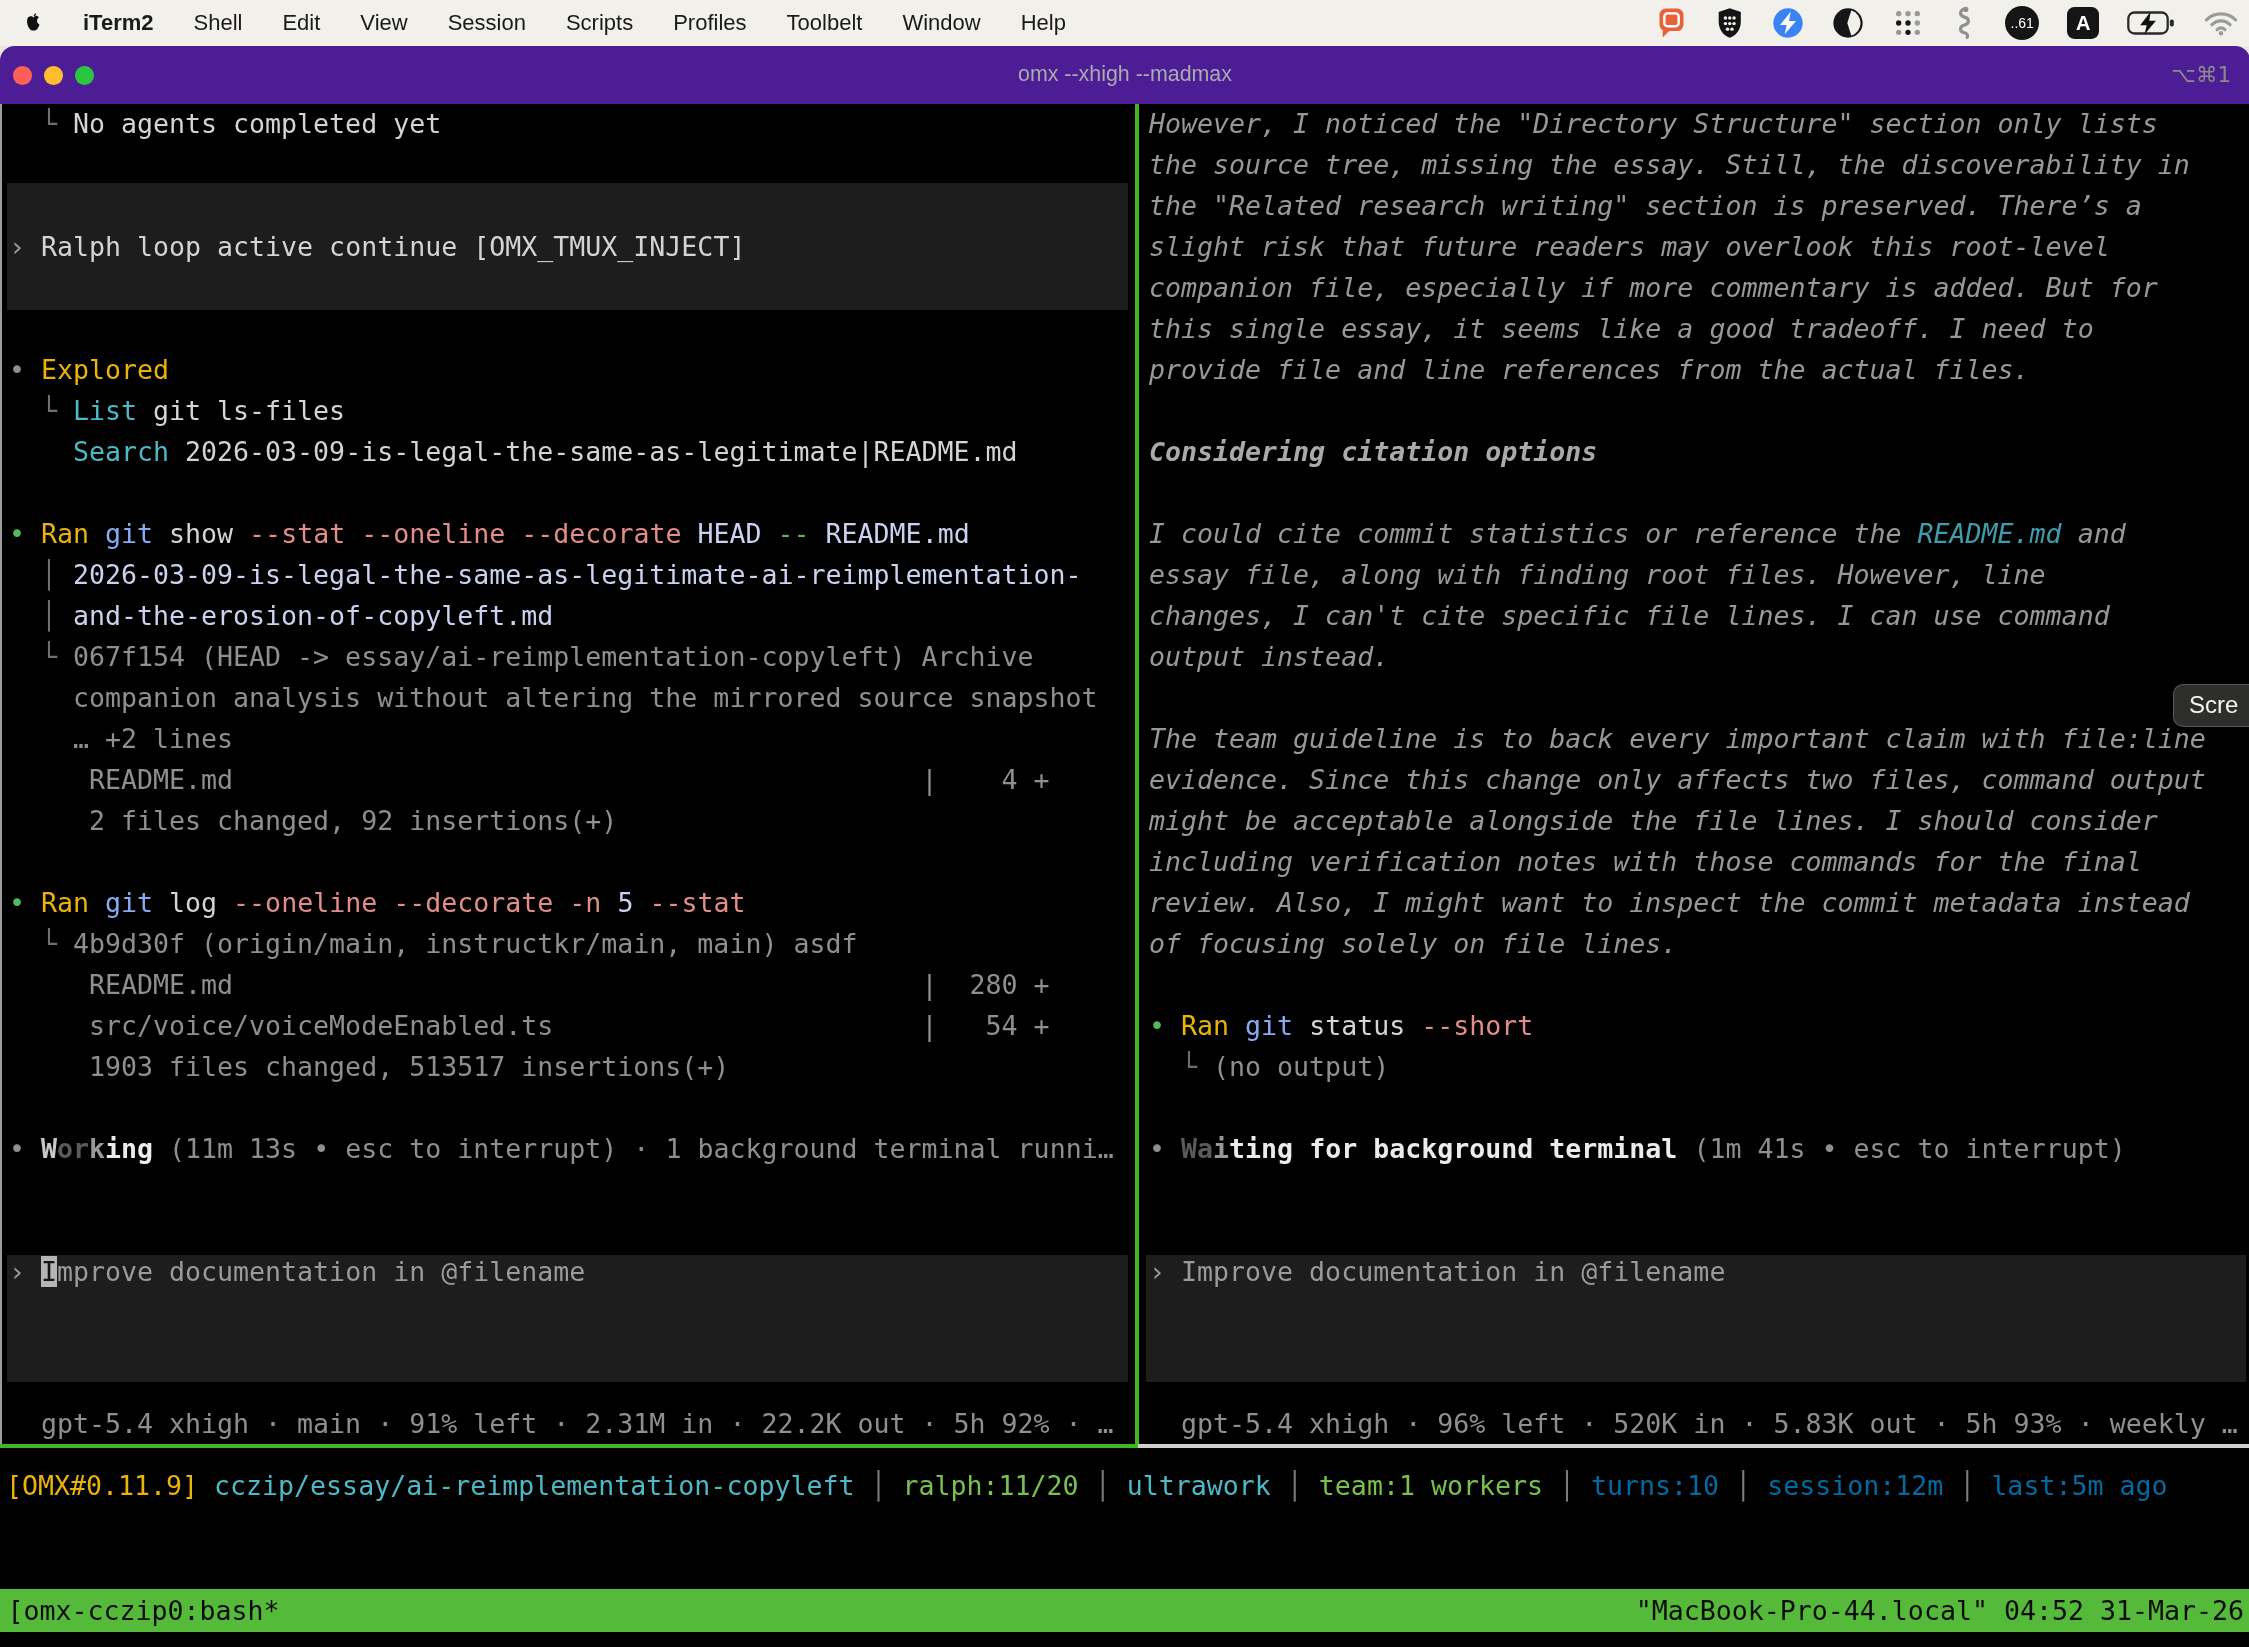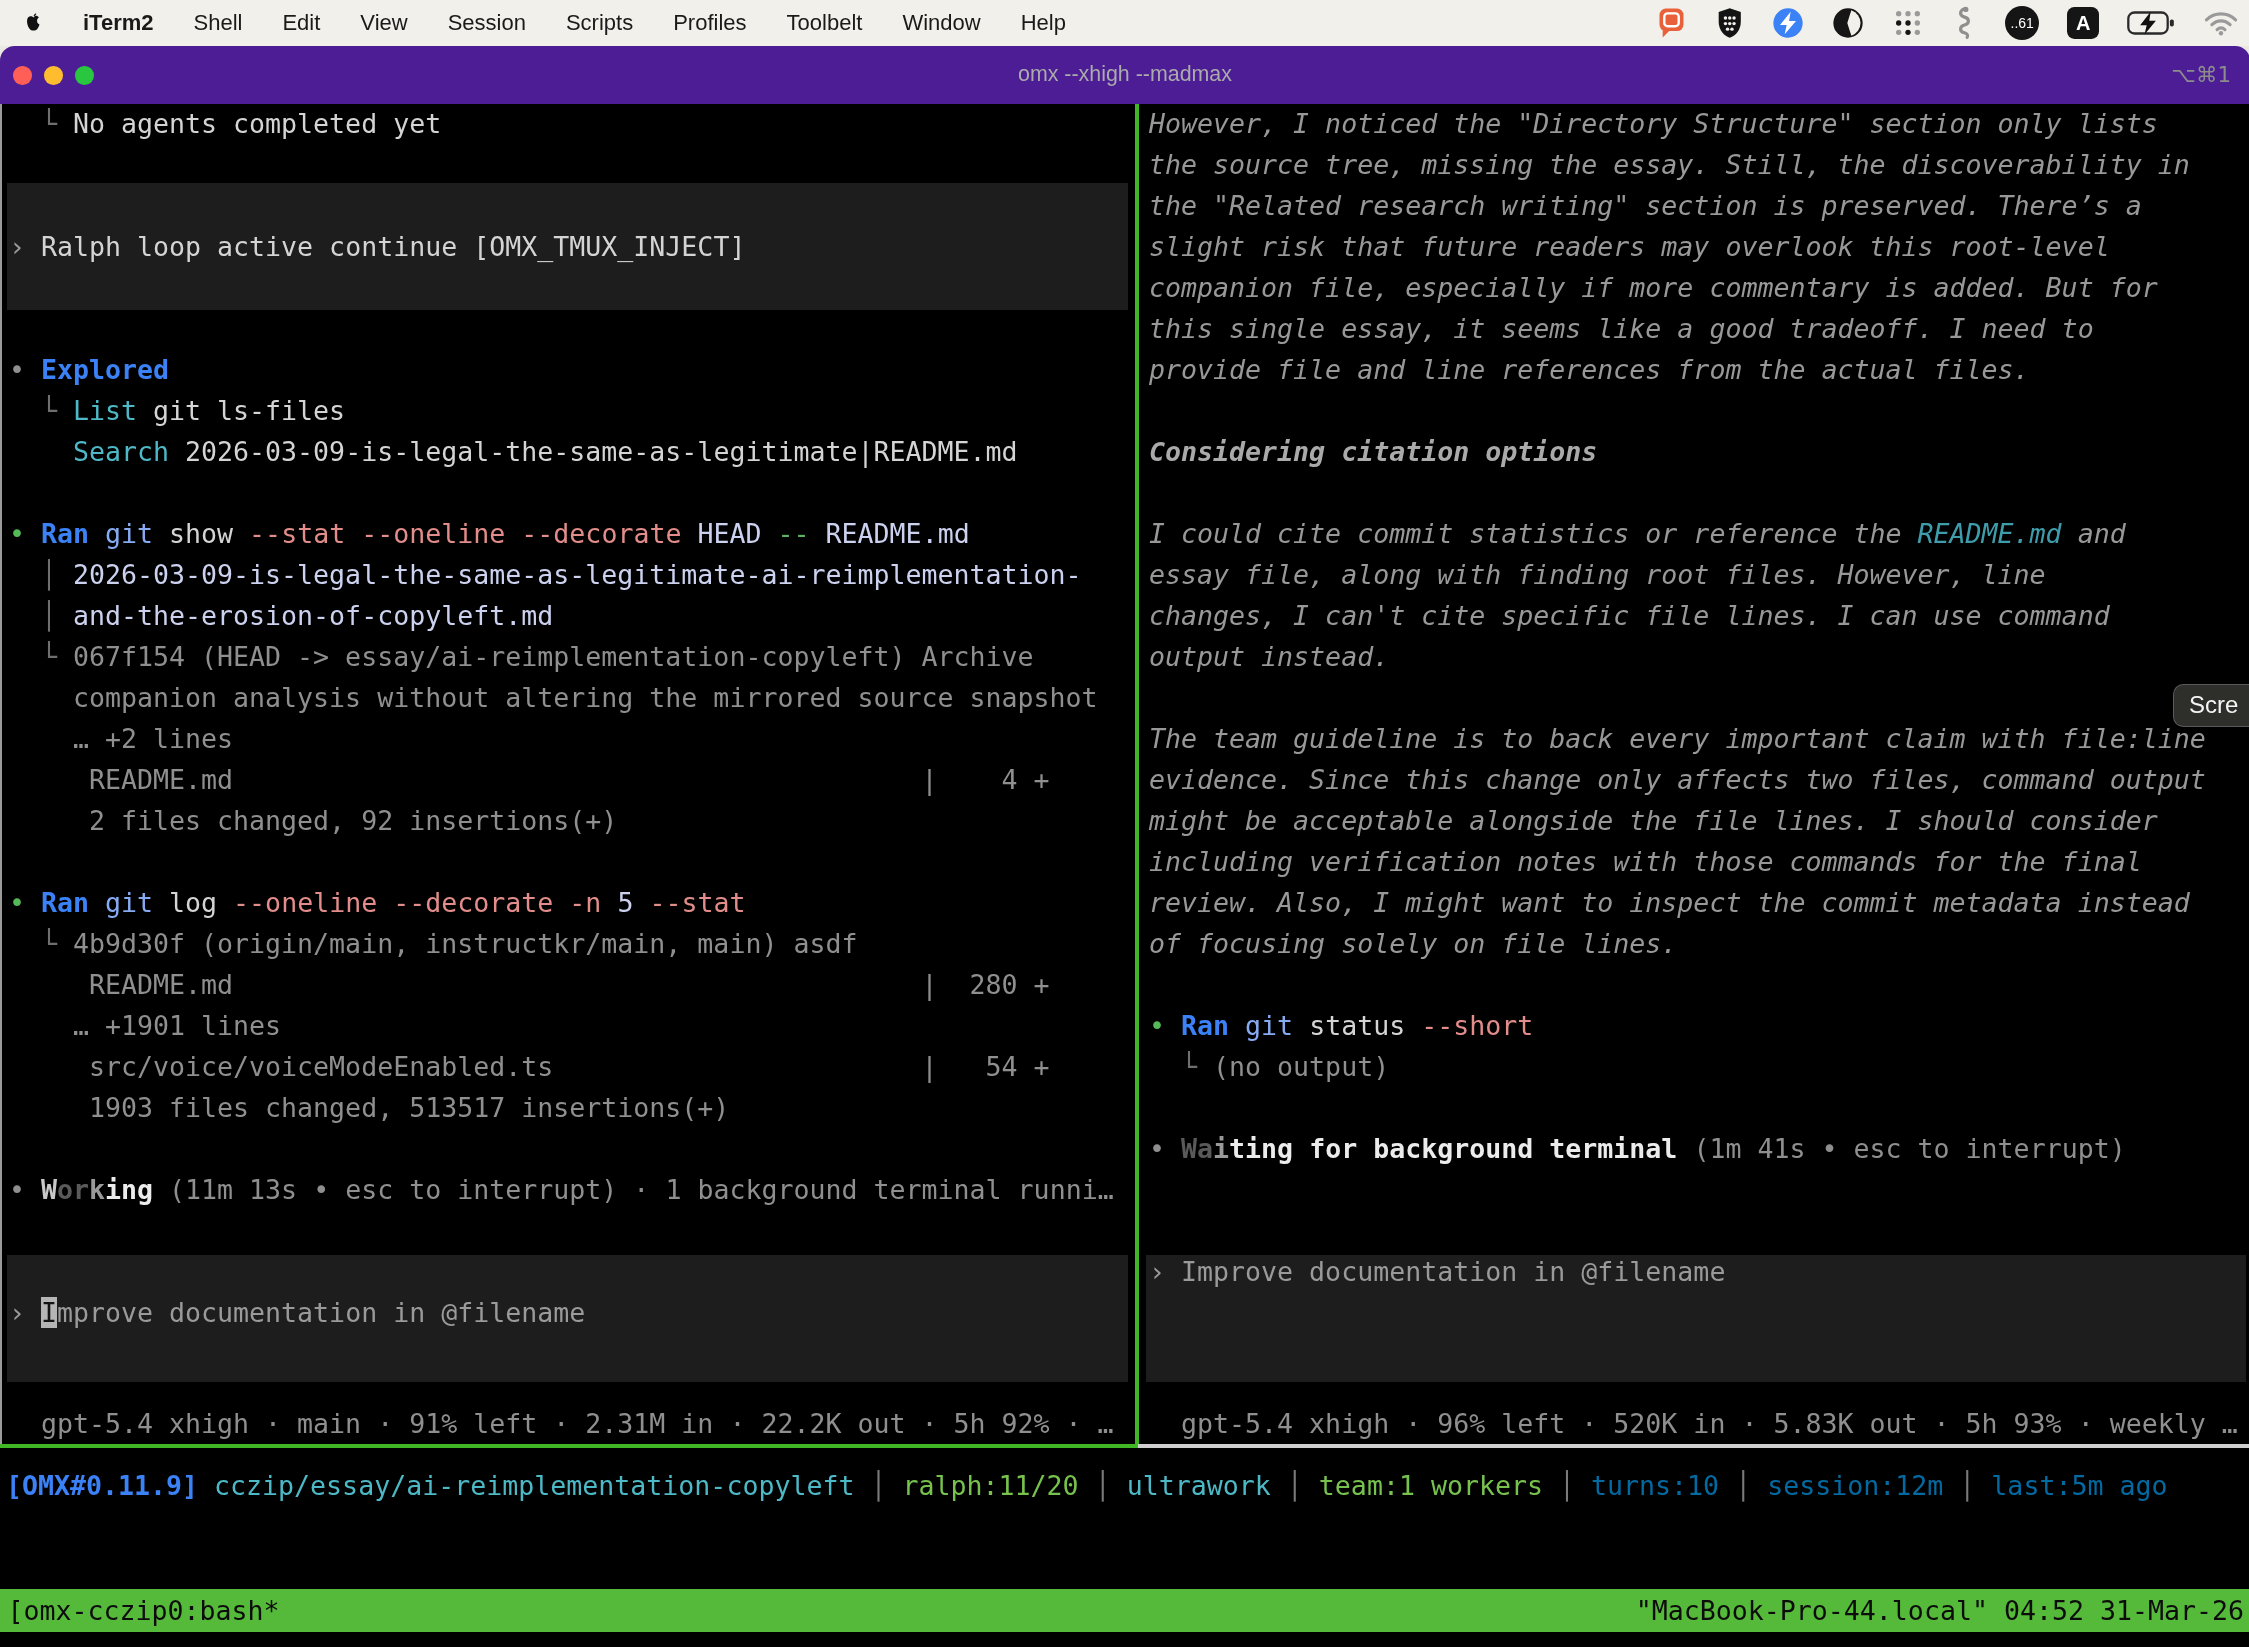--- a/index.html
+++ b/index.html
@@ -65,21 +65,21 @@
   .tmux-right{position:absolute;right:5.9px;white-space:pre;}
 
   
   .tip{position:absolute;right:0;top:684px;width:61px;height:41px;background:#2e2e2b;
        border:1.5px solid #5a5a5a;border-right:none;border-radius:10.3px 0 0 10.3px;color:#f5f5f5;
        font-family:"Liberation Sans",sans-serif;font-size:24px;line-height:40px;
        padding-left:14.8px;overflow:hidden;z-index:7;}
 
   
   .w{color:#d4d4d4}
-  .wb{color:#3b82f6;font-weight:bold}
+  .wb{color:#eab308;font-weight:normal}
   .g{color:#8f8f8f}
   .g2{color:#0369a1}
   .gd{color:#6f6f6f}
   .dim{color:#9a9a9a}
   .cy{color:#4db8c6}
   .cyi{color:#3f9dab;font-style:italic}
   .bl{color:#87abf3}
   .sa{color:#e28d8a}
   .la{color:#cbd1ee}
   .gn{color:#5cb364}
@@ -225,21 +225,20 @@
     <div class="tl"><span class="gd">  │ </span><span class="la">and-the-erosion-of-copyleft.md</span></div>
     <div class="tl"><span class="gd">  └ </span><span class="g">067f154 (HEAD -&gt; essay/ai-reimplementation-copyleft) Archive</span></div>
     <div class="tl"><span class="g">    companion analysis without altering the mirrored source snapshot</span></div>
     <div class="tl"><span class="g">    … +2 lines</span></div>
     <div class="tl"><span class="g">     README.md                                           |    4 +</span></div>
     <div class="tl"><span class="g">     2 files changed, 92 insertions(+)</span></div>
     <div class="tl">&nbsp;</div>
     <div class="tl"><span class="gnb">• </span><span class="wb">Ran</span><span class="w"> </span><span class="bl">git</span><span class="w"> log </span><span class="sa">--oneline</span><span class="w"> </span><span class="sa">--decorate</span><span class="w"> </span><span class="sa">-n</span><span class="w"> </span><span class="la">5</span><span class="w"> </span><span class="sa">--stat</span></div>
     <div class="tl"><span class="gd">  └ </span><span class="g">4b9d30f (origin/main, instructkr/main, main) asdf</span></div>
     <div class="tl"><span class="g">     README.md                                           |  280 +</span></div>
-    <div class="tl"><span class="g">    … +1901 lines</span></div>
     <div class="tl"><span class="g">     src/voice/voiceModeEnabled.ts                       |   54 +</span></div>
     <div class="tl"><span class="g">     1903 files changed, 513517 insertions(+)</span></div>
     <div class="tl">&nbsp;</div>
     <div class="tl"><span class="g">• </span><span class="sh1">W</span><span class="sh2">or</span><span class="sh3">k</span><span class="sh4">ing</span><span class="g"> (11m 13s • esc to interrupt) · 1 background terminal runni…</span></div>
     <div class="tl">&nbsp;</div>
     <div class="tl">&nbsp;</div>
     <div class="tl"><span class="dim">› </span><span class="cur">I</span><span class="dim">mprove documentation in @filename</span></div>
   </div>
 <div class="lines" id="right-lines">
     <div class="tl"><span class="it">However, I noticed the "Directory Structure" section only lists</span></div>

